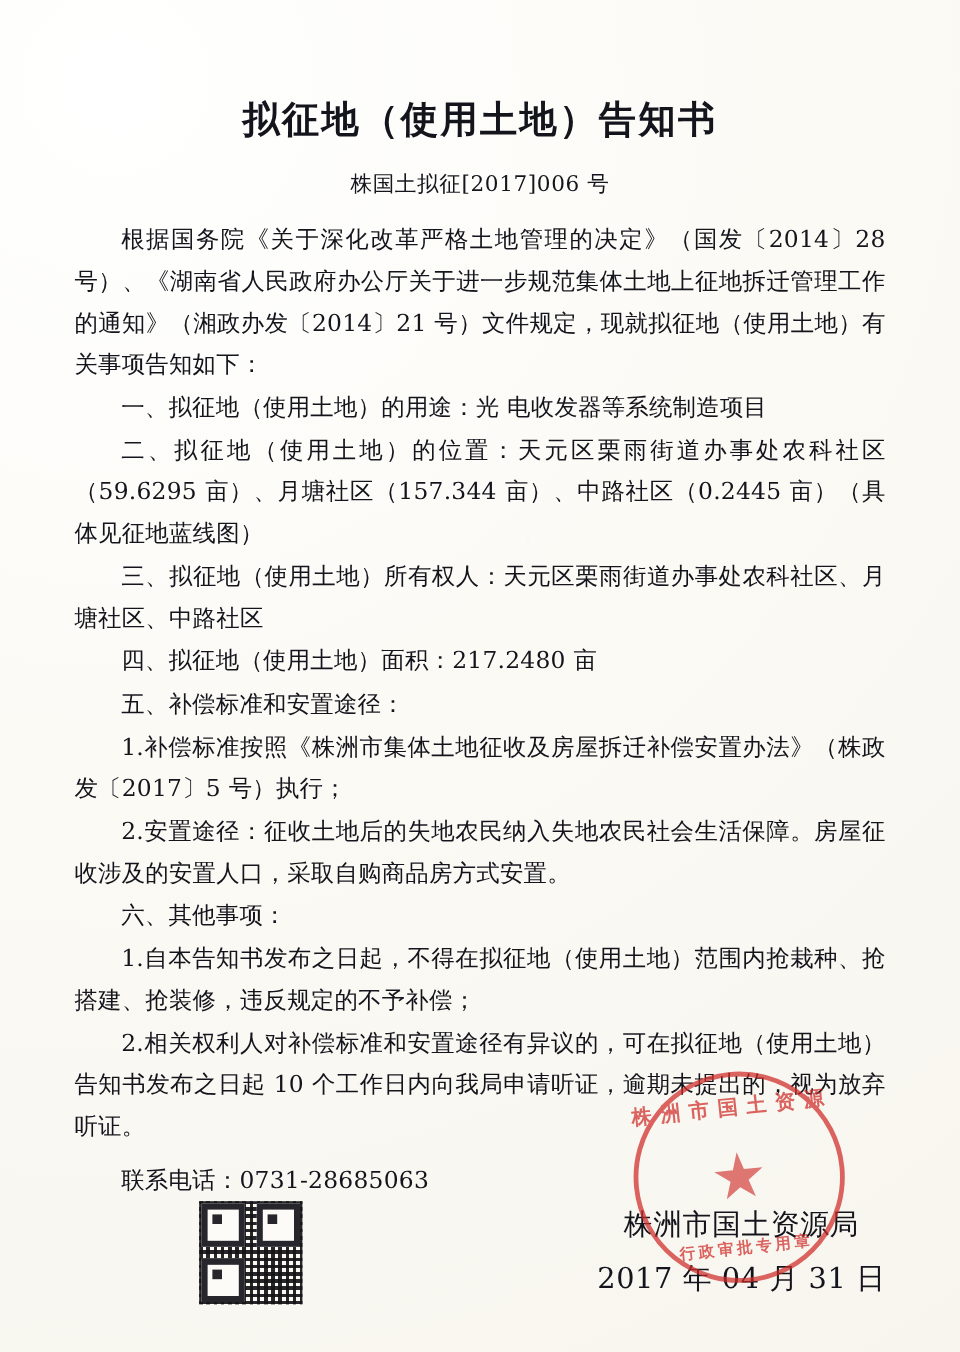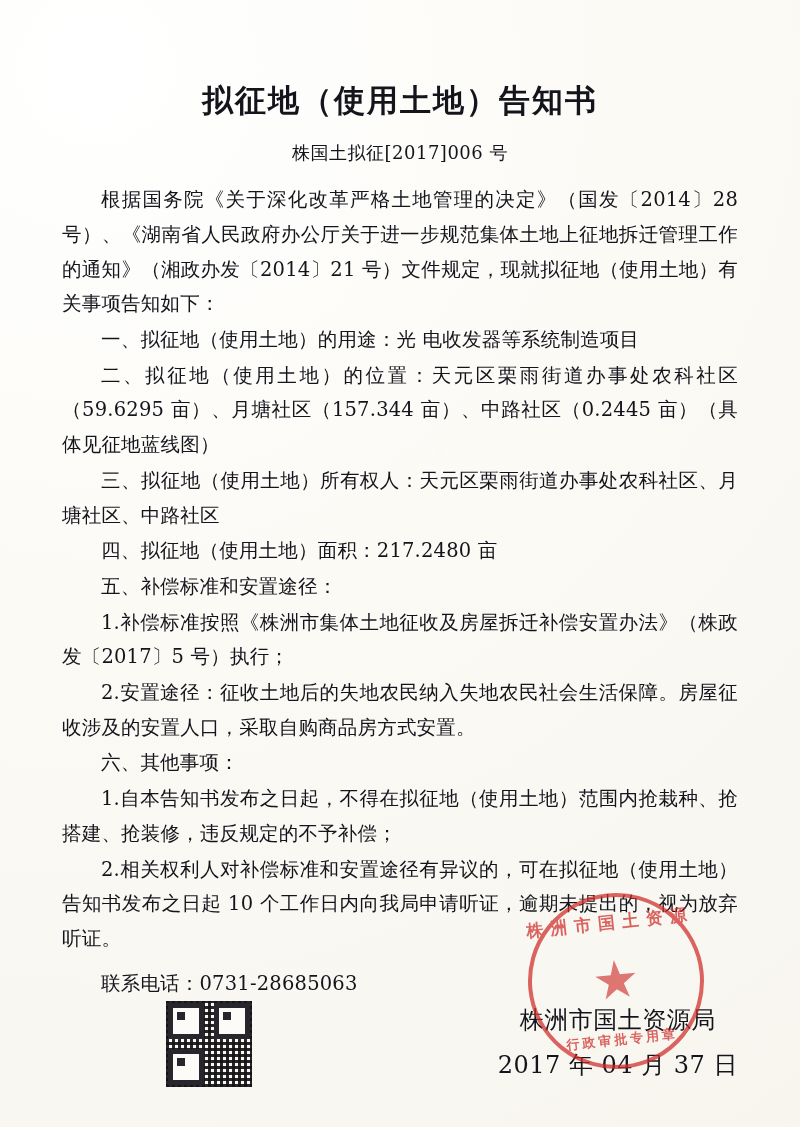--- a/index.html
+++ b/index.html
@@ -198,21 +198,21 @@
       <div class="finder f-tr">
           <i></i>
         </div>
       <div class="finder f-bl">
           <i></i>
         </div>
     </div>
 
     <div class="signature">
       <span class="sig-line">株洲市国土资源局</span>
-      <span class="sig-line">2017 年 04 月 37 日</span>
+      <span class="sig-line">2017 年 04 月 31 日</span>
     </div>
 
     <div class="seal">
       <div class="seal-top">株洲市国土资源</div>
       <div class="star"></div>
       <div class="seal-bottom">行政审批专用章</div>
     </div>
 
   </div>
 </div>

